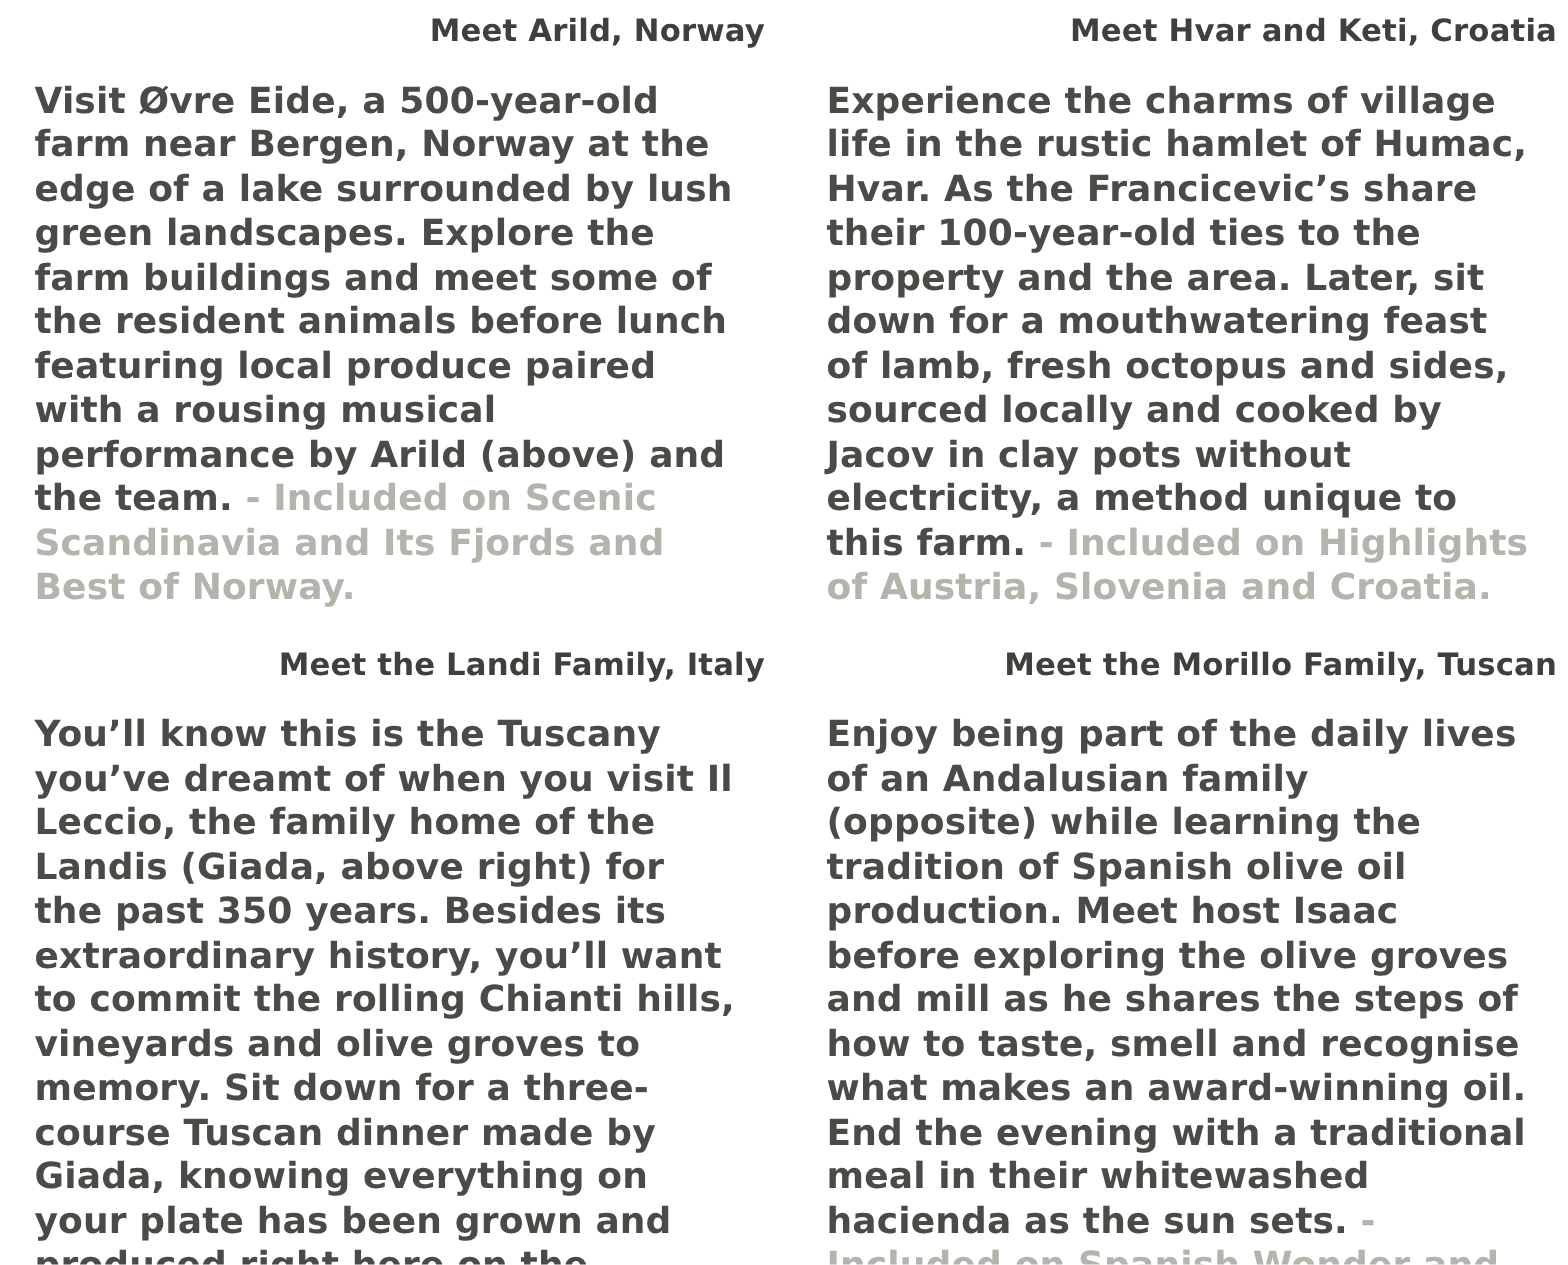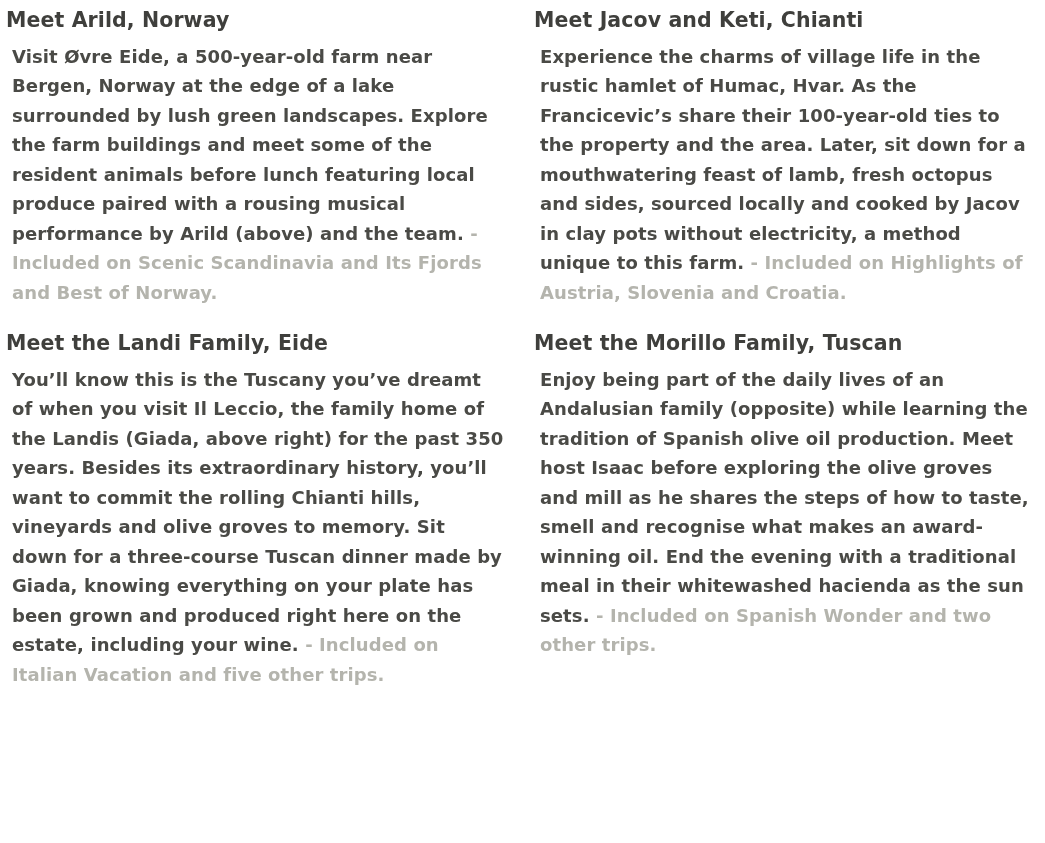--- a/index.html
+++ b/index.html
@@ -37,27 +37,28 @@
   .story:last-child {
     margin-bottom: 0;
   }
   .story-heading {
     font-size: 20.5px;
     line-height: 29.5px;
     font-weight: bold;
     color: #3f3f3c;
     margin: 0;
     letter-spacing: 0.1px;
+    text-align: right;
   }
   .story-body {
-    font-size: 18px;
+    font-size: 24px;
     line-height: 29.5px;
     font-weight: bold;
     color: #4a4a46;
-    margin: 6px;
+    margin: 17px;
     letter-spacing: 0.1px;
   }
   .included {
     color: #b4b4ad;
   }
   
   .column-right .story:first-child {
     margin-bottom: 22px;
   }
 </style>
@@ -68,30 +69,30 @@
   <div class="columns">
 
     <div class="column column-left">
 
       <div class="story">
         <p class="story-heading">Meet Arild, Norway</p>
         <p class="story-body"><span>Visit Øvre Eide, a 500-year-old farm near Bergen, Norway at the edge of a lake surrounded by lush green landscapes. Explore the farm buildings and meet some of the resident animals before lunch featuring local produce paired with a rousing musical performance by Arild (above) and the team.</span><span class="included"> - Included on Scenic Scandinavia and Its Fjords and Best of Norway.</span></p>
       </div>
 
       <div class="story">
-        <p class="story-heading">Meet the Landi Family, Eide</p>
+        <p class="story-heading">Meet the Landi Family, Italy</p>
         <p class="story-body"><span>You’ll know this is the Tuscany you’ve dreamt of when you visit Il Leccio, the family home of the Landis (Giada, above right) for the past 350 years. Besides its extraordinary history, you’ll want to commit the rolling Chianti hills, vineyards and olive groves to memory. Sit down for a three-course Tuscan dinner made by Giada, knowing everything on your plate has been grown and produced right here on the estate, including your wine.</span><span class="included"> - Included on Italian Vacation and five other trips.</span></p>
       </div>
 
     </div>
 
     <div class="column column-right">
 
       <div class="story">
-        <p class="story-heading">Meet Jacov and Keti, Chianti</p>
+        <p class="story-heading">Meet Hvar and Keti, Croatia</p>
         <p class="story-body"><span>Experience the charms of village life in the rustic hamlet of Humac, Hvar. As the Francicevic’s share their 100-year-old ties to the property and the area. Later, sit down for a mouthwatering feast of lamb, fresh octopus and sides, sourced locally and cooked by Jacov in clay pots without electricity, a method unique to this farm.</span><span class="included"> - Included on Highlights of Austria, Slovenia and Croatia.</span></p>
       </div>
 
       <div class="story">
         <p class="story-heading">Meet the Morillo Family, Tuscan</p>
         <p class="story-body"><span>Enjoy being part of the daily lives of an Andalusian family (opposite) while learning the tradition of Spanish olive oil production. Meet host Isaac before exploring the olive groves and mill as he shares the steps of how to taste, smell and recognise what makes an award-winning oil. End the evening with a traditional meal in their whitewashed hacienda as the sun sets.</span><span class="included"> - Included on Spanish Wonder and two other trips.</span></p>
       </div>
 
     </div>
 

